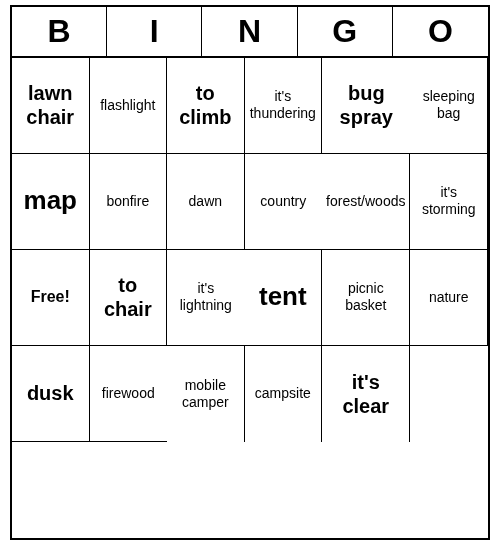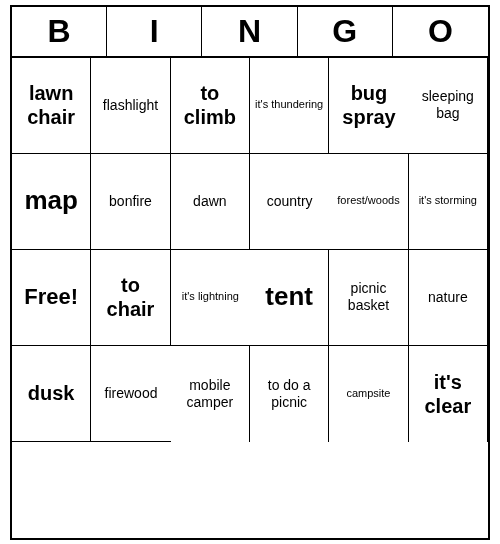--- a/index.html
+++ b/index.html
@@ -61,24 +61,24 @@
     .bingo-cell.large {
       font-size: 20px;
       font-weight: bold;
     }
     .bingo-cell.medium {
       font-size: 17px;
       font-weight: bold;
       text-align: right;
     }
     .bingo-cell.small {
-      font-size: 11px;
+      font-size: 14px;
     }
     .bingo-cell.free {
-      font-size: 22px;
+      font-size: 16px;
       font-weight: bold;
     }
   </style>
 </head>
 <body>
 
 <div class="bingo-card">
   <div class="bingo-header">
   <div class="bingo-header-cell">B</div>
       <div class="bingo-header-cell">I</div>
@@ -101,17 +101,16 @@
       <div class="bingo-cell small">it's storming</div>
       <div class="bingo-cell free">Free!</div>
       <div class="bingo-cell large">to chair</div>
       <div class="bingo-cell small">it's lightning</div>
       <div class="bingo-cell medium" style="font-size: 26px; font-weight: bold;">tent</div>
       <div class="bingo-cell">picnic basket</div>
       <div class="bingo-cell">nature</div>
       <div class="bingo-cell large">dusk</div>
       <div class="bingo-cell">firewood</div>
       <div class="bingo-cell">mobile camper</div>
-      <div class="bingo-cell">to do a picnic</div>
       <div class="bingo-cell small">campsite</div>
       <div class="bingo-cell large">it's clear</div>
     </div>
 </div>
 
 </body></html>

